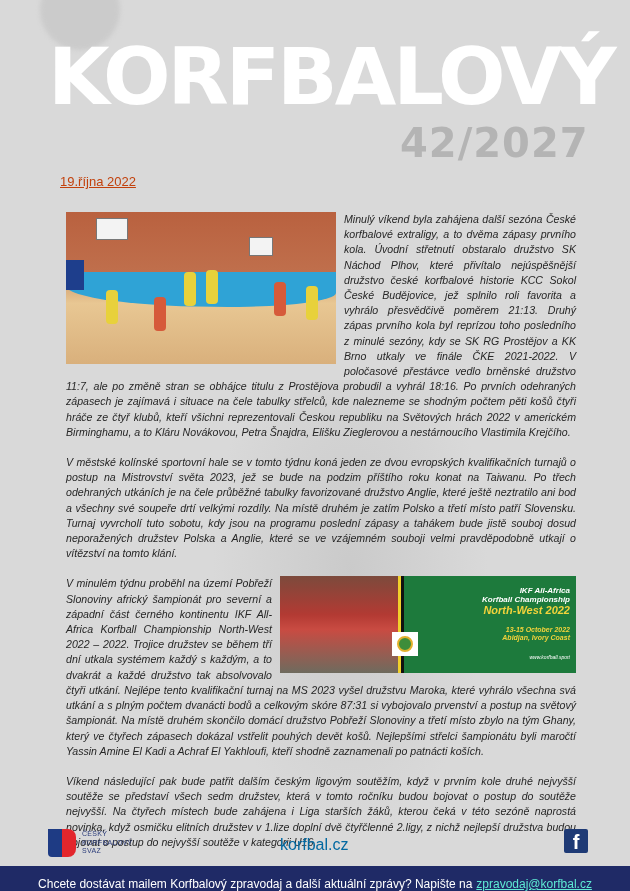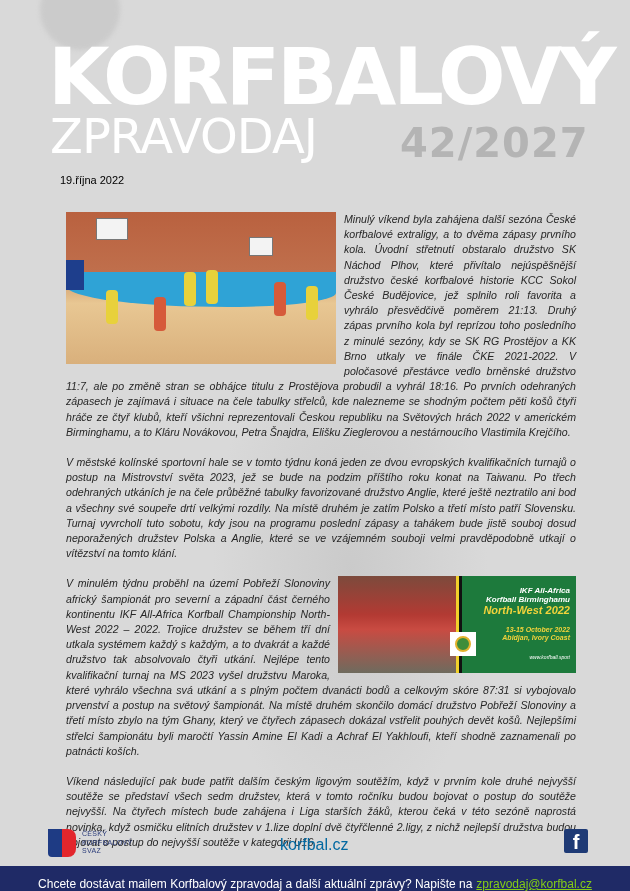--- a/index.html
+++ b/index.html
@@ -30,21 +30,21 @@
     font-family: "DejaVu Sans", sans-serif; font-weight: normal;
     font-size: 48px; letter-spacing: -1px; color: #ffffff; line-height: 1;
   }
   .issue {
     position: absolute; left: 352px; top: 103px;
     font-family: "DejaVu Sans", sans-serif; font-weight: bold;
     font-size: 40px; color: #b4b4b4; line-height: 1; letter-spacing: 1px;
   }
   .date {
     position: absolute; left: 60px; top: 174px;
-    font-size: 11px; color: #000000;
+    font-size: 13px; color: #c2410c; text-decoration: underline;
   }
   .content {
     position: absolute; left: 66px; top: 212px; width: 510px;
     font-size: 10.6px; line-height: 15.2px; text-align: justify; color: #262626; font-style: italic;
   }
   .content p { margin-bottom: 15px; }
   .photo1 {
     float: left; width: 270px; height: 152px; margin: 0 8px 4px 0;
     background:
       linear-gradient(180deg, #b9613f 0%, #c0704d 42%, #cf9a6d 43%, #e8c793 60%, #d9b07c 100%);
@@ -52,21 +52,21 @@
   }
   .photo1 .court {
     position: absolute; left: 0; top: 60px; width: 270px; height: 35px;
     background: #2fa3d6; border-radius: 0 0 40% 60%;
   }
   .photo1 .board1 { position:absolute; left:30px; top:6px; width:32px; height:22px; background:#f3f3f3; border:1px solid #777; }
   .photo1 .board2 { position:absolute; left:183px; top:25px; width:24px; height:19px; background:#f3f3f3; border:1px solid #777; }
   .photo1 .banner { position:absolute; left:0; top:48px; width:18px; height:30px; background:#1e3e8c; }
   .photo1 .p { position:absolute; width:12px; height:34px; border-radius:4px; }
   .photo2 {
-    float: right; width: 238px; height: 97px; margin: 0 0 4px 8px;
+    float: right; width: 296px; height: 97px; margin: 0 0 4px 8px;
     display: flex; overflow: hidden;
   }
   .photo2 .crowd {
     width: 118px; height: 100%;
     background: linear-gradient(180deg, #7c4a3c 0%, #b33a33 40%, #c94b42 55%, #6e6b5e 100%);
   }
   .photo2 .stripe { width: 6px; height: 100%; background: linear-gradient(90deg,#f1d02b 0,#f1d02b 50%,#111 50%); }
   .photo2 .banner {
     flex: 1; background: #1d7a3c; color: #fff; position: relative;
     padding: 10px 6px 0 0; text-align: right;
@@ -90,31 +90,30 @@
     position: absolute; left: 564px; top: 829px; width: 24px; height: 24px;
     background: #1e3a75; border-radius: 2px; color: #fff;
     font-weight: bold; font-size: 20px; line-height: 26px; text-align: center;
     font-family: "Liberation Sans", sans-serif;
   }
   .bottom-bar {
     position: absolute; left: 0; top: 866px; width: 630px; height: 25px;
     background: #1f2a66; color: #ffffff; font-size: 12px;
     display: flex; align-items: flex-end; justify-content: center;
   }
-  .bottom-bar a { color: #84cc16; text-decoration: underline; margin-left: 4px; }
+  .bottom-bar a { color: #5eead4; text-decoration: underline; margin-left: 4px; }
 </style>
 </head>
 <body>
 
 <div class="bg-ball"></div>
 <div class="bg-figure"></div>
 
 <header class="masthead">
   <div class="title-1">KORFBALOVÝ</div>
-  <div class="title-2">ZPRAVODAJ</div>
   <div class="issue">42/2027</div>
 </header>
 
 <div class="date">19.října 2022</div>
 
 <main class="content">
   <p>
     <span class="photo1">
       <span class="court"></span>
       <span class="board1"></span>
@@ -136,21 +135,21 @@
 
   <p>
     <span class="photo2">
       <span class="crowd"></span>
       <span class="stripe"></span>
       <span class="banner">
         <span class="emblem">
             <span></span>
           </span>
         <span class="b1" style="display:block">IKF All-Africa</span>
-        <span class="b1" style="display:block">Korfball Birminghamu</span>
+        <span class="b1" style="display:block">Korfball Championship</span>
         <span class="b2" style="display:block">North-West 2022</span>
         <span class="b3" style="display:block">13-15 October 2022</span>
         <span class="b3" style="display:block;margin-top:0">Abidjan, Ivory Coast</span>
         <span class="b4" style="display:block">www.korfball.sport</span>
       </span>
     </span>
     <span>V minulém týdnu proběhl na území Pobřeží Slonoviny africký šampionát pro severní a západní část černého kontinentu IKF All-Africa Korfball Championship North-West 2022 – 2022. Trojice družstev se během tří dní utkala systémem každý s každým, a to dvakrát a každé družstvo tak absolvovalo čtyři utkání. Nejlépe tento kvalifikační turnaj na MS 2023 vyšel družstvu Maroka, které vyhrálo všechna svá utkání a s plným počtem dvanácti bodů a celkovým skóre 87:31 si vybojovalo prvenství a postup na světový šampionát. Na místě druhém skončilo domácí družstvo Pobřeží Slonoviny a třetí místo zbylo na tým Ghany, který ve čtyřech zápasech dokázal vstřelit pouhých devět košů. Nejlepšími střelci šampionátu byli maročtí Yassin Amine El Kadi a Achraf El Yakhloufi, kteří shodně zaznamenali po patnácti koších.</span>
   </p>
 
   <p>

